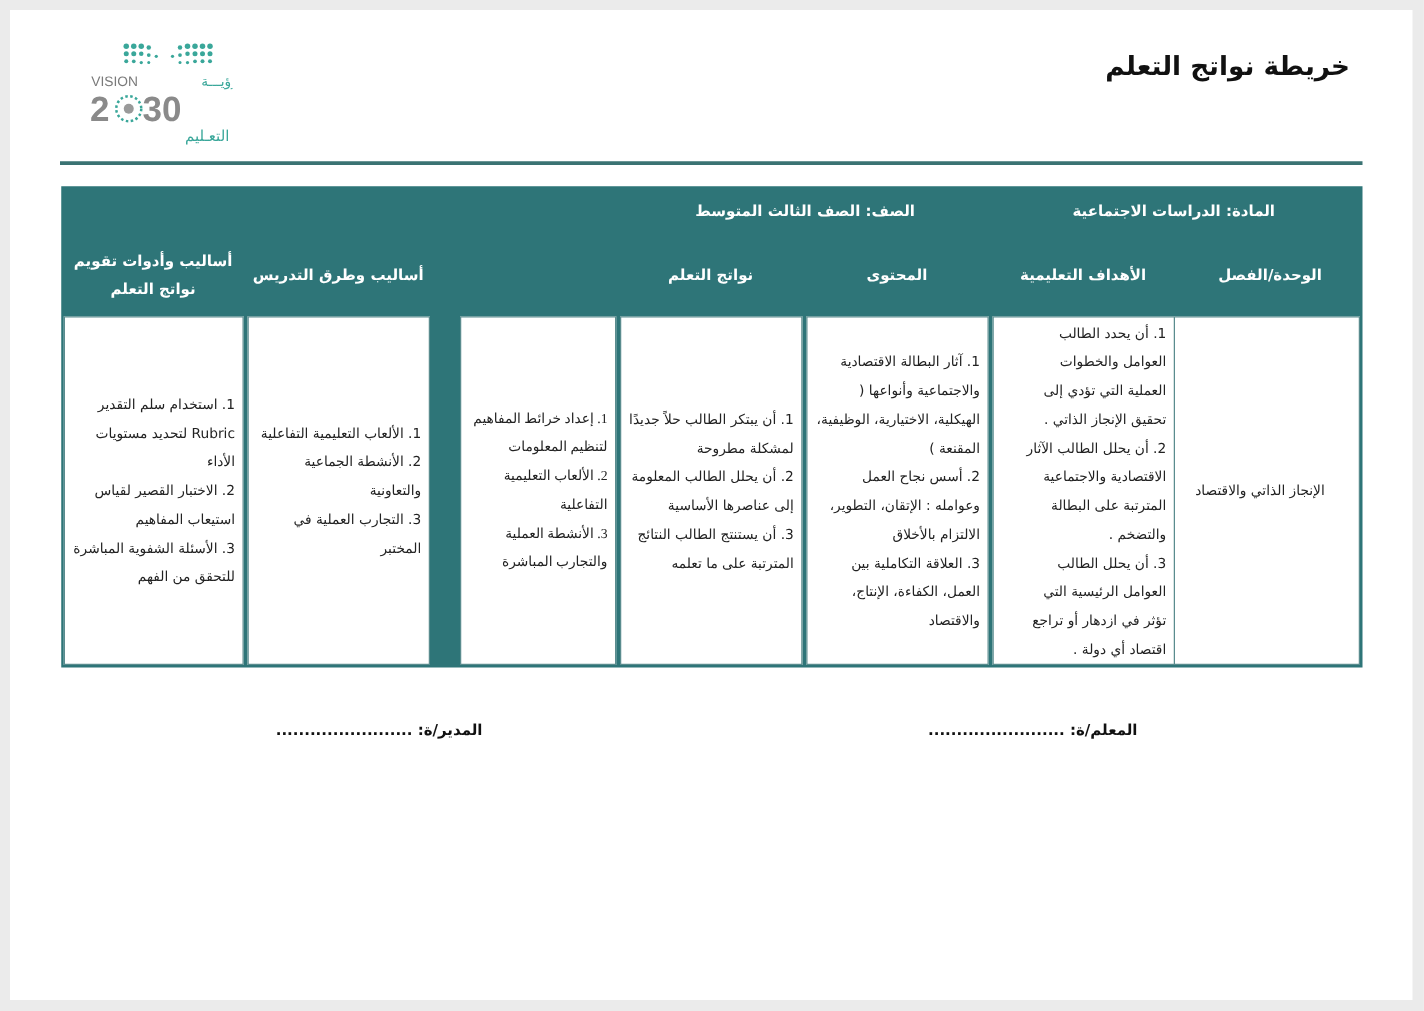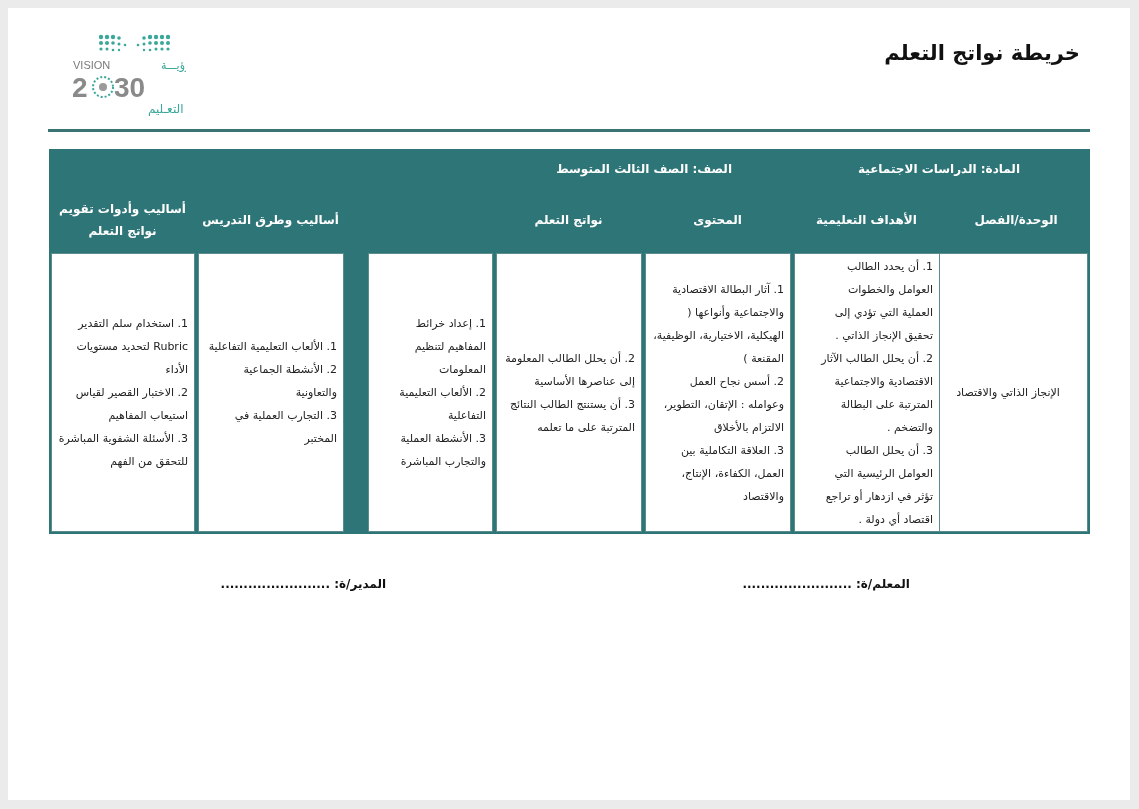--- a/index.html
+++ b/index.html
@@ -128,25 +128,26 @@
     </div>
     <div class="body-cell" style="right:299px; width:146px;">
       <div class="content">
         <div>1. آثار البطالة الاقتصادية والاجتماعية وأنواعها ( الهيكلية، الاختيارية، الوظيفية، المقنعة )</div>
         <div>2. أسس نجاح العمل وعوامله : الإتقان، التطوير، الالتزام بالأخلاق</div>
         <div>3. العلاقة التكاملية بين العمل، الكفاءة، الإنتاج، والاقتصاد</div>
       </div>
     </div>
     <div class="body-cell" style="right:448px; width:146px;">
       <div class="content">
+        <div>1. أن يبتكر الطالب حلاً جديدًا لمشكلة مطروحة</div>
         <div>2. أن يحلل الطالب المعلومة إلى عناصرها الأساسية</div>
         <div>3. أن يستنتج الطالب النتائج المترتبة على ما تعلمه</div>
       </div>
     </div>
-    <div class="body-cell" style="right:597px; width:125px;">
+    <div class="body-cell" style="right:597px; width:125px;font-family:Liberation Serif, serif;">
       <div class="content">
         <div>1. إعداد خرائط المفاهيم لتنظيم المعلومات</div>
         <div>2. الألعاب التعليمية التفاعلية</div>
         <div>3. الأنشطة العملية والتجارب المباشرة</div>
       </div>
     </div>
     <div class="body-cell" style="right:746px; width:146px;">
       <div class="content">
         <div>1. الألعاب التعليمية التفاعلية</div>
         <div>2. الأنشطة الجماعية والتعاونية</div>

